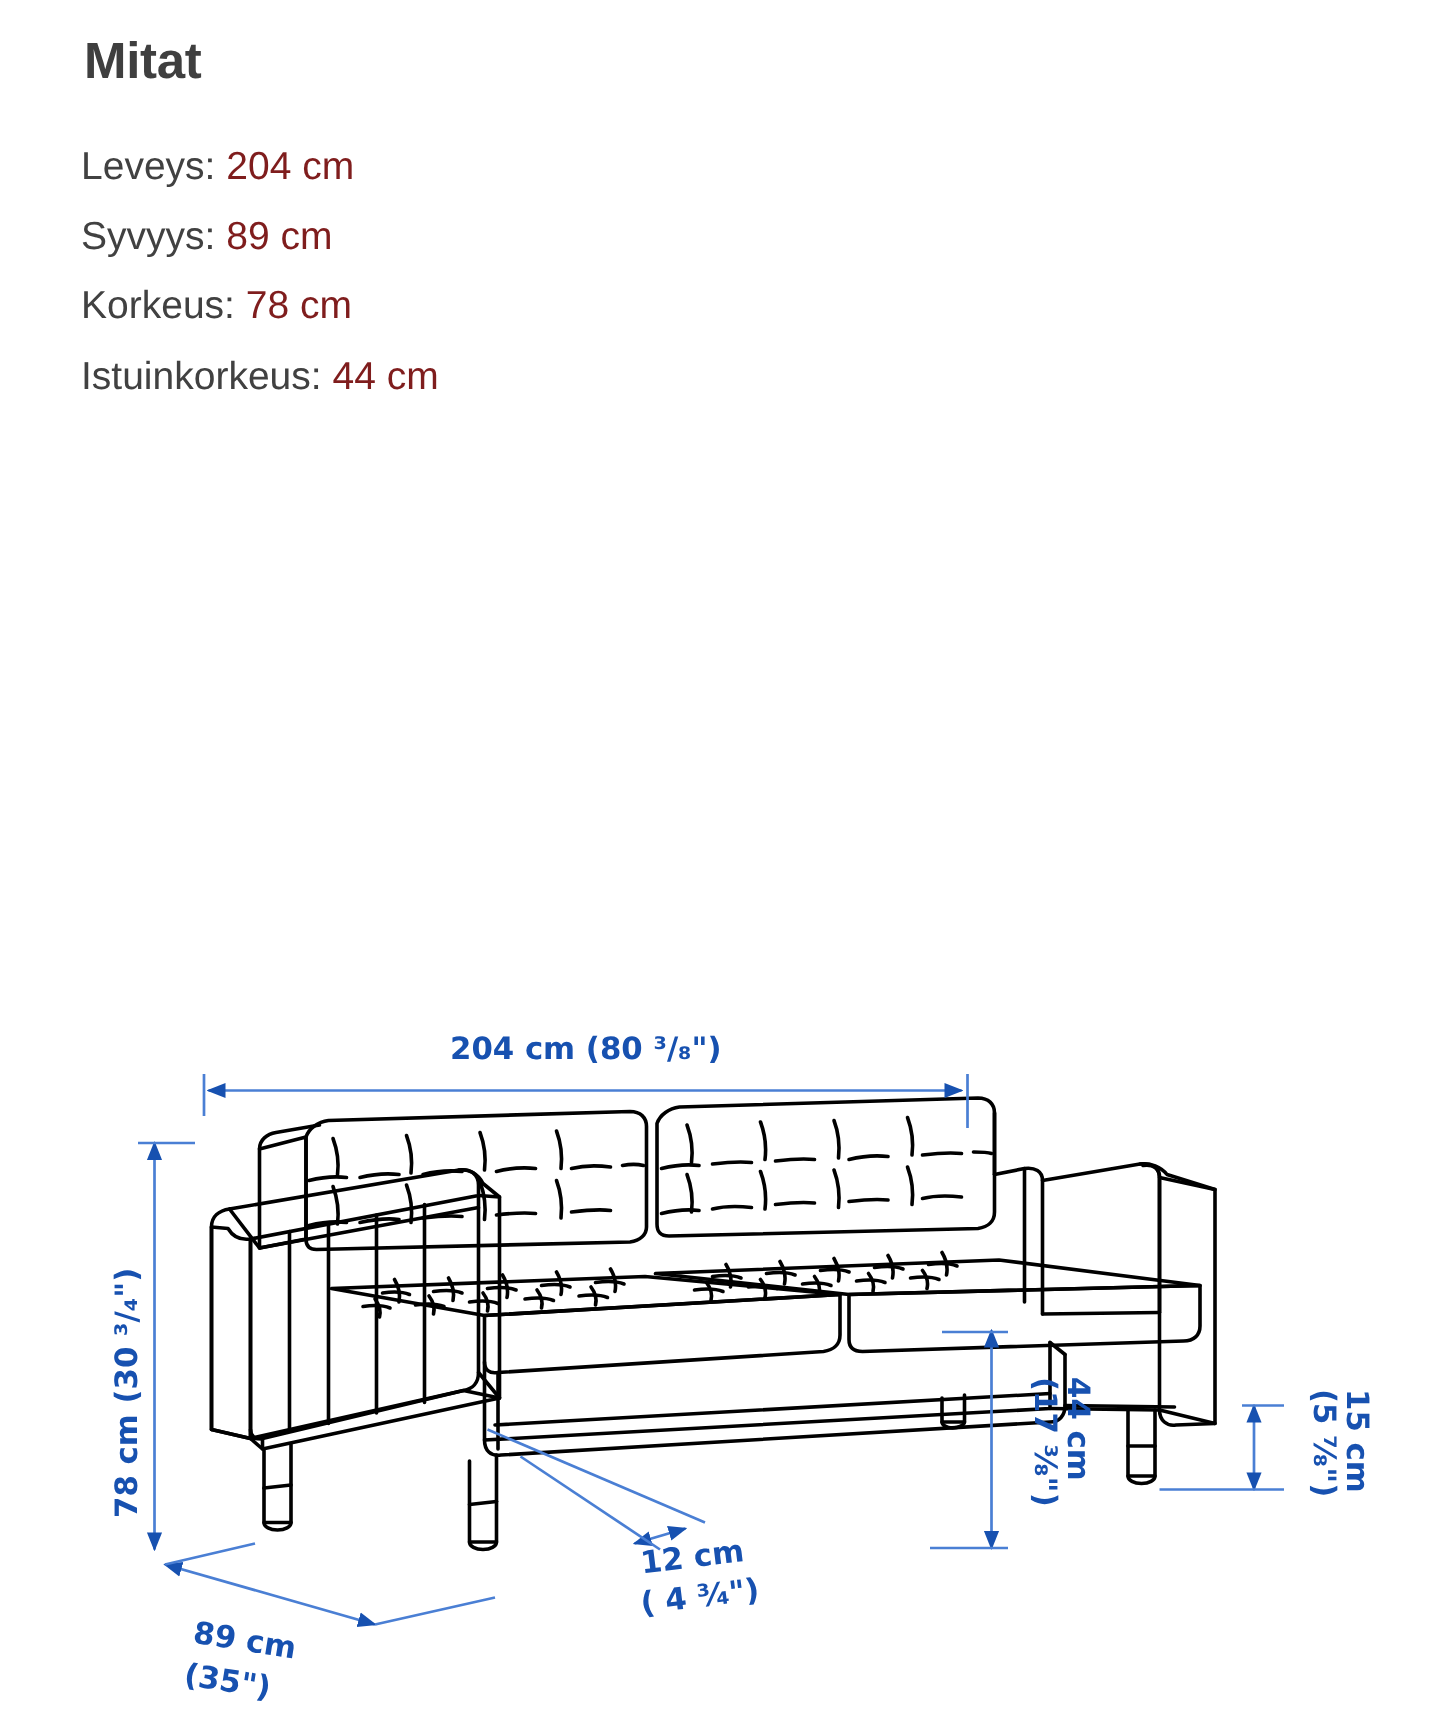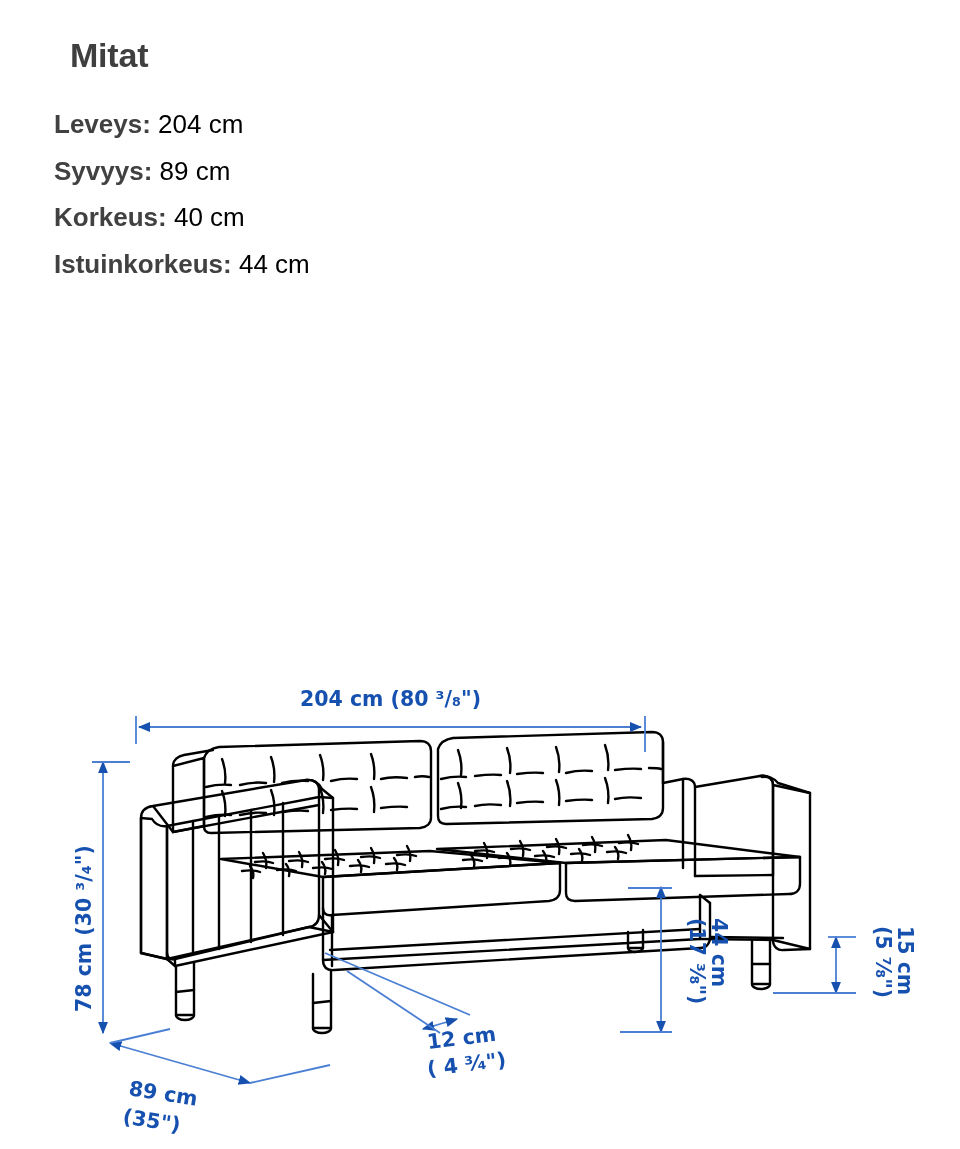--- a/index.html
+++ b/index.html
@@ -24,44 +24,44 @@
     left: 54px;
     top: 0px;
     width: 700px;
   }
 
   #page-title {
     font-size: 34px;
     font-weight: bold;
     color: #3f3f3f;
     letter-spacing: -0.2px;
-    margin: 16px;
+    margin: 2px;
     padding-top: 17px;
     line-height: 44px;
   }
 
   #spec-list {
     list-style: none;
     margin: 0;
     padding: 0;
     margin-top: 24px;
   }
   #spec-list li {
     font-size: 26px;
     line-height: 46.5px;
     color: #4a4a4a;
     white-space: nowrap;
   }
   #spec-list li .k {
-    font-weight: bold;
+    font-weight: normal;
     color: #414141;
   }
   #spec-list li .v {
     font-weight: normal;
-    color: #000000;
+    color: #7f1d1d;
   }
 
   
   #drawing {
     position: absolute;
     left: 0;
     top: 640px;
     width: 960px;
     height: 509px;
   }
@@ -87,21 +87,21 @@
     <li>
       <span class="k">Leveys:</span>
       <span class="v">204 cm</span>
     </li>
     <li>
       <span class="k">Syvyys:</span>
       <span class="v">89 cm</span>
     </li>
     <li>
       <span class="k">Korkeus:</span>
-      <span class="v">40 cm</span>
+      <span class="v">78 cm</span>
     </li>
     <li>
       <span class="k">Istuinkorkeus:</span>
       <span class="v">44 cm</span>
     </li>
   </ul>
 </div>
 
 <div id="drawing">
 <svg viewBox="0 0 960 509" xmlns="http://www.w3.org/2000/svg">

